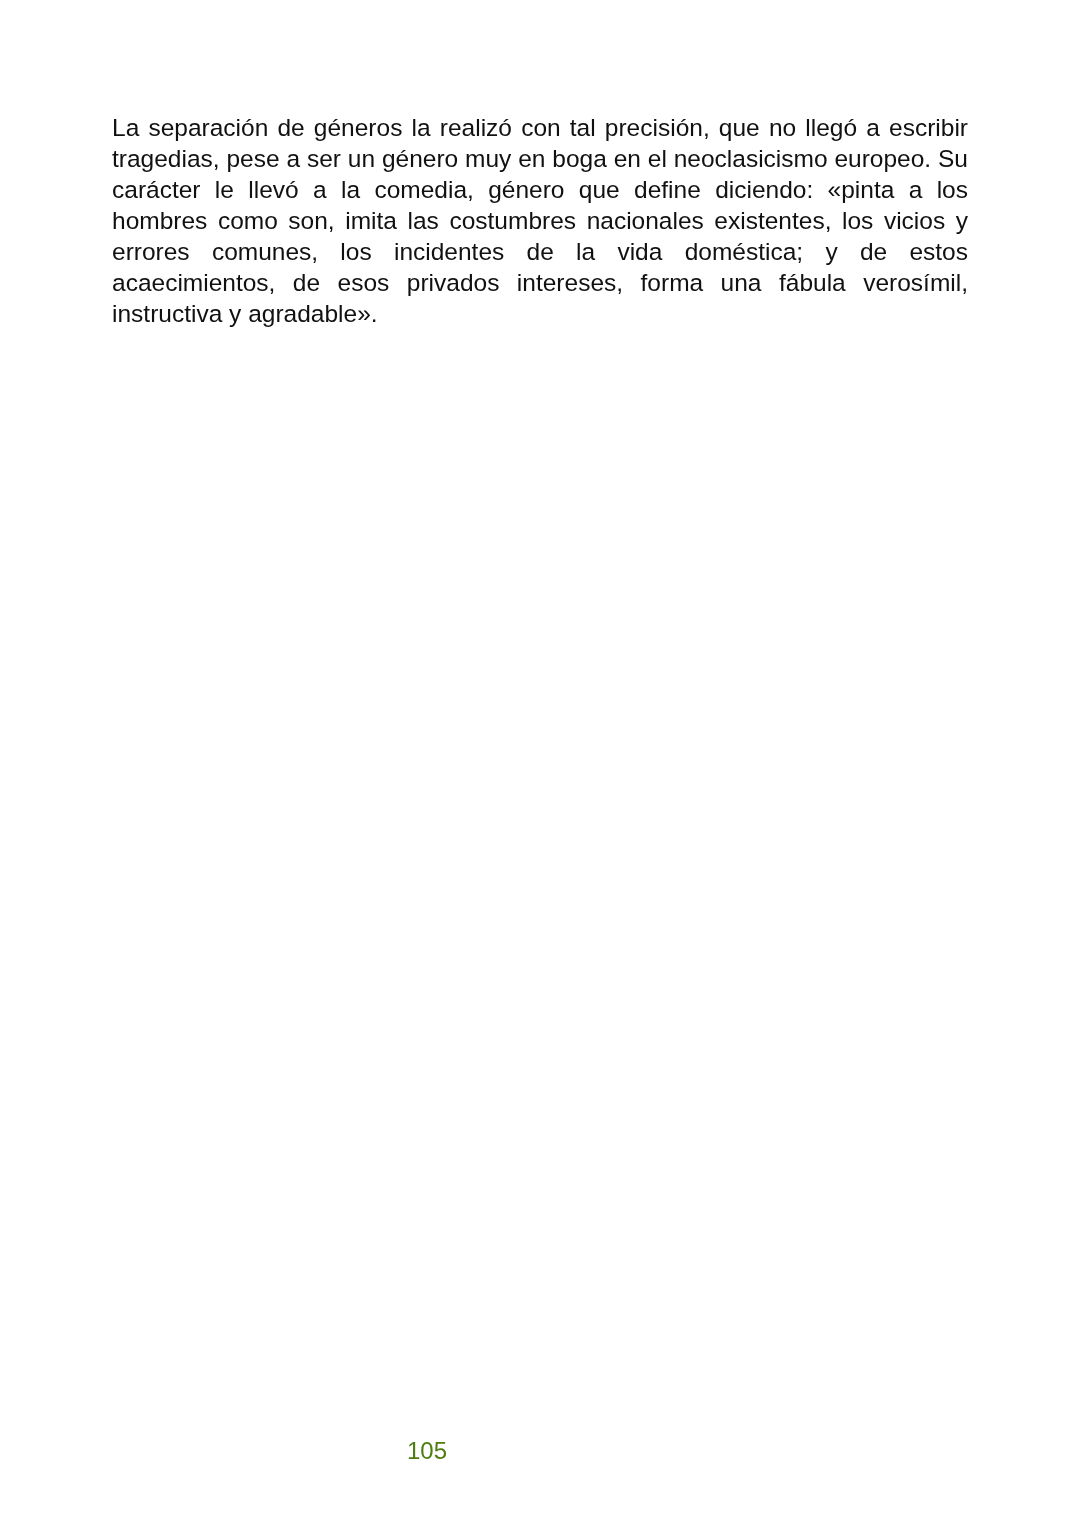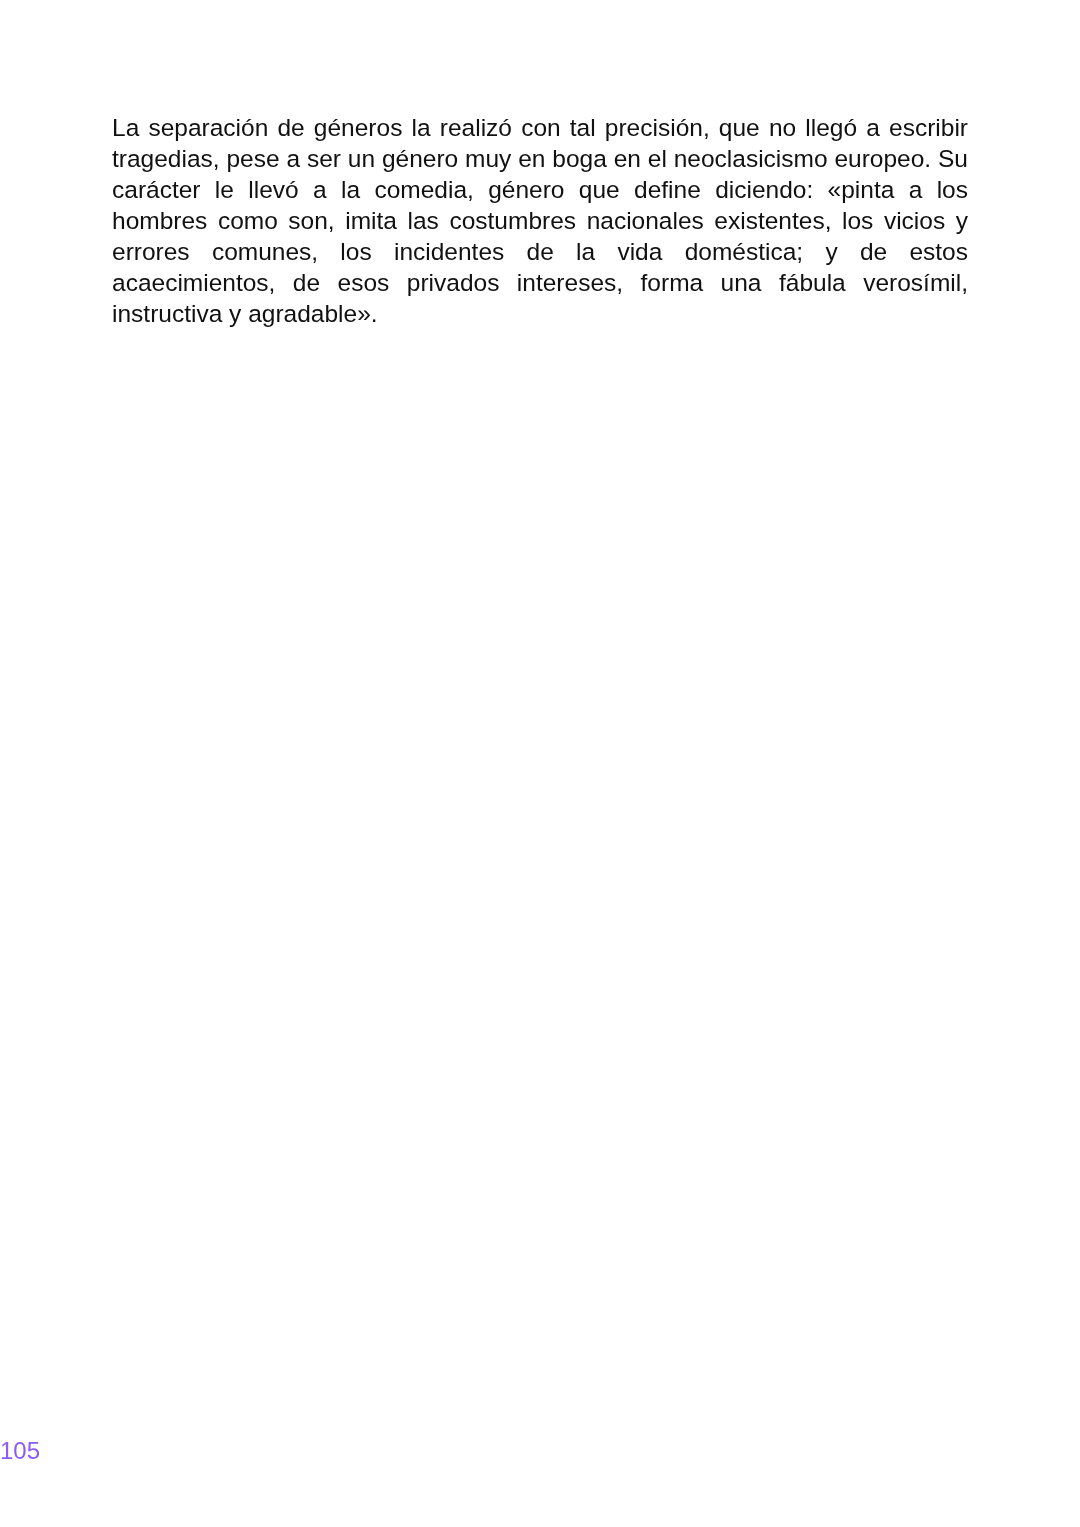--- a/index.html
+++ b/index.html
@@ -29,23 +29,24 @@
       letter-spacing: 0px;
     }
     .para + .para {
       margin-top: 17px;
     }
     .page-number {
       position: absolute;
       left: 0;
       width: 854px;
       top: 1436px;
+      text-align: center;
       font-size: 24px;
       line-height: 30px;
-      color: #8b5cf6;
+      color: #4d7c0f;
     }
   </style>
 </head>
 <body>
 
 <div class="page-body">
   <p class="para">La separación de géneros la realizó con tal precisión, que no llegó a escribir tragedias, pese a ser un género muy en boga en el neoclasicismo europeo. Su carácter le llevó a la comedia, género que define diciendo: «pinta a los hombres como son, imita las costumbres nacionales existentes, los vicios y errores comunes, los incidentes de la vida doméstica; y de estos acaecimientos, de esos privados intereses, forma una fábula verosímil, instructiva y agradable».</p>
 </div>
 
 <div class="page-number">105</div>

